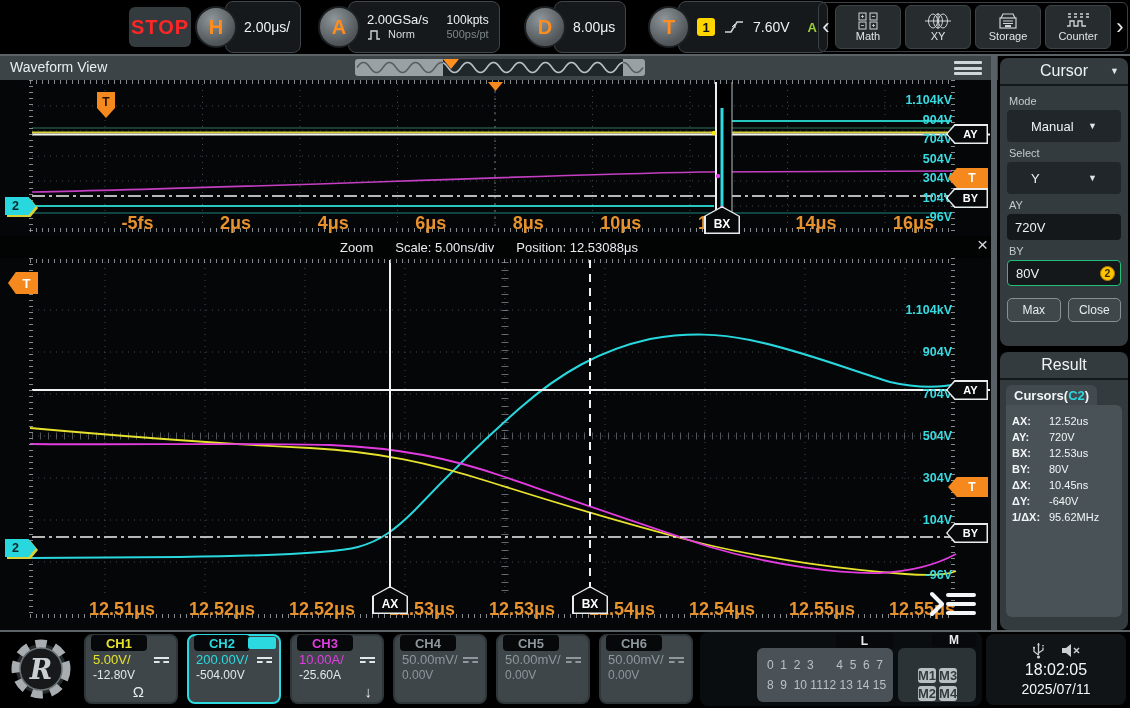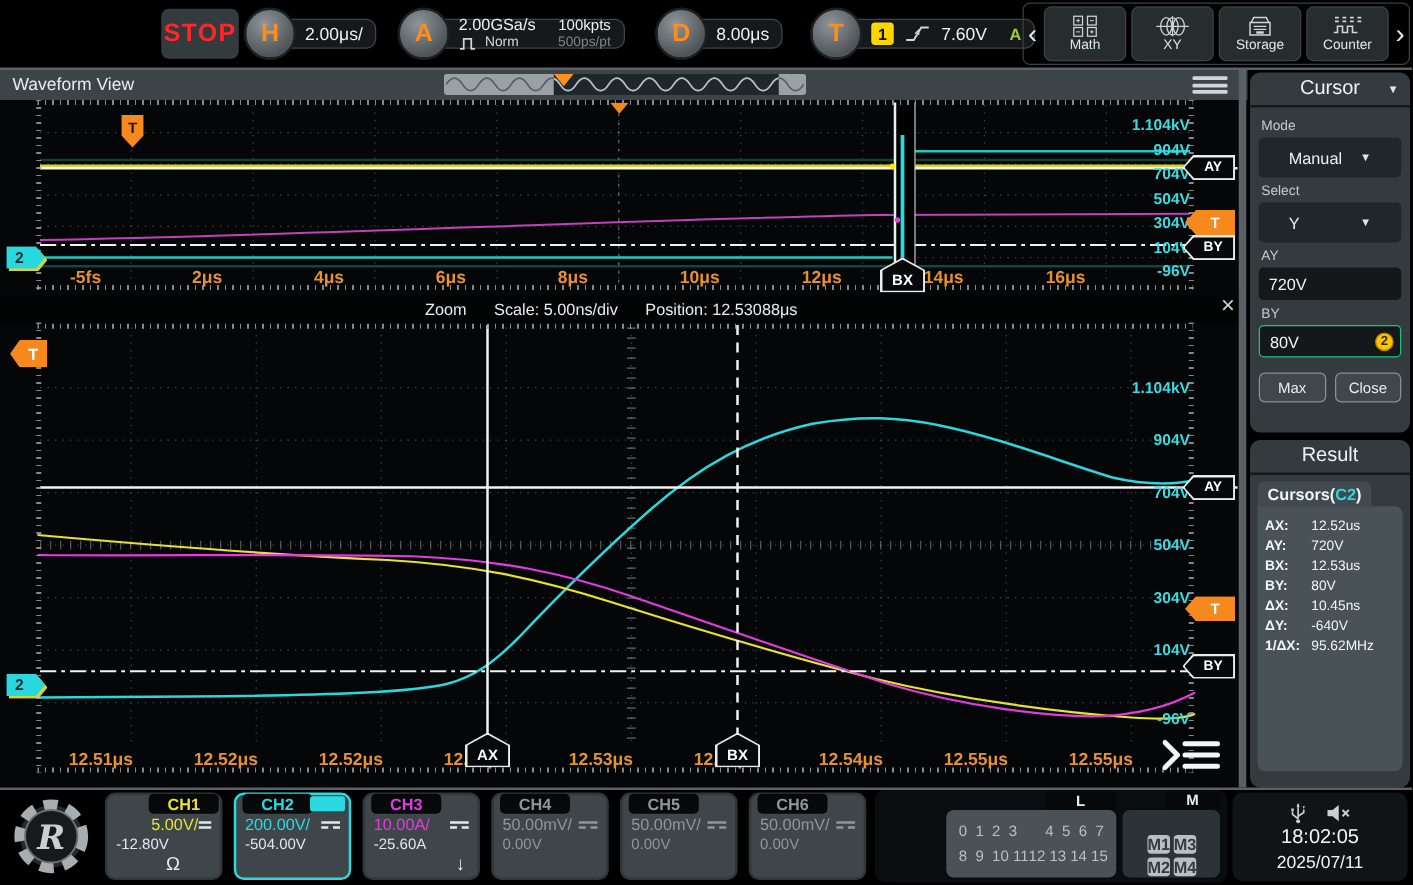--- a/index.html
+++ b/index.html
@@ -6,21 +6,21 @@
   html,body { background:#000; }
   body { font-family:"Liberation Sans","DejaVu Sans",sans-serif; }
   .screen { position:relative; width:1130px; height:708px; background:#000; overflow:hidden; }
 
   
   .topbar { position:absolute; left:0; top:0; width:1130px; height:54px; background:#000; }
   .brand { position:absolute; left:8px; top:6px; font-family:"DejaVu Serif","Liberation Serif",serif; font-weight:bold; font-style:normal; font-size:31px; color:#ffe600; letter-spacing:-1px; }
   .stopbtn { position:absolute; left:129px; top:7px; width:62px; height:40px; background:#343b3e; border-radius:6px; color:#ff2626; font-weight:bold; font-size:20px; letter-spacing:1px; display:flex; align-items:center; justify-content:center; }
   .tbgroup { position:absolute; top:5px; height:44px; display:flex; align-items:center; }
   .tbcirc { width:42px; height:42px; border-radius:50%; background:radial-gradient(circle at 38% 30%, #8f969a, #4f5559 70%); border:2px solid #1c2023; color:#ff8d1e; font-weight:bold; font-size:20px; display:flex; align-items:center; justify-content:center; position:relative; z-index:2; }
-  .tbbox { margin-left:-12px; height:24px; background:#15191b; border:1px solid #3f4548; border-radius:8px; display:flex; align-items:center; padding:0 10px 0 18px; color:#eef2f4; font-size:14px; gap:8px; }
+  .tbbox { margin-left:-12px; height:52px; background:#15191b; border:1px solid #3f4548; border-radius:8px; display:flex; align-items:center; padding:0 10px 0 18px; color:#eef2f4; font-size:14px; gap:8px; }
   .acqcol { display:flex; flex-direction:column; justify-content:center; line-height:1.15; }
   .acqline1 { font-size:13px; color:#eef2f4; }
   .acqline2 { font-size:11px; color:#d6dcdf; display:flex; align-items:center; gap:4px; }
   .memcol { display:flex; flex-direction:column; line-height:1.2; align-items:flex-end; margin-left:10px; }
   .memdepth { font-size:12px; color:#eef2f4; }
   .memres { font-size:11px; color:#7d868b; }
   .srcbadge { width:18px; height:18px; background:#ffd500; border-radius:3px; color:#111; font-weight:bold; font-size:13px; display:flex; align-items:center; justify-content:center; }
   .triglevel { font-size:14px; color:#eef2f4; }
   .trigstatus { font-size:13px; color:#9ccf33; font-weight:bold; margin-left:10px; }
   .tbright { position:absolute; left:818px; top:2px; width:310px; height:50px; border:1px solid #3a4043; border-radius:6px; display:flex; align-items:center; gap:4px; padding:0 2px; }
@@ -40,21 +40,21 @@
   .overview { position:absolute; left:0; top:80px; width:998px; height:156px; background:#050607; }
   .zoomheader { position:absolute; left:0; top:236px; width:998px; height:22px; background:#020303; display:flex; align-items:center; color:#e8edf0; font-size:13px; }
   .zoomheader .zh1 { margin-left:340px; }
   .zoomheader .zh2 { margin-left:22px; }
   .zoomheader .zh3 { margin-left:22px; }
   .zhclose { position:absolute; right:10px; top:-2px; font-size:19px; color:#d0d6d9; }
   .zoomplot { position:absolute; left:0; top:258px; width:998px; height:372px; background:#050607; }
   .plotsvg { position:absolute; left:0; top:0; }
 
   .xlabels { position:absolute; display:flex; z-index:3; }
-  .xlabels span { flex:1; text-align:left; color:#e8922e; font-size:14px; font-weight:bold; }
+  .xlabels span { flex:1; text-align:right; color:#e8922e; font-size:18px; font-weight:bold; }
   .ov-x { left:56px; top:133px; width:878px; }
   .zm-x { left:55px; top:341px; width:900px; }
   .ylabels { position:absolute; right:46px; display:flex; flex-direction:column; align-items:flex-end; z-index:2; }
   .ylabels span { color:#38dce2; font-size:12.5px; font-weight:bold; line-height:1; }
   .ov-y { top:14px; } .ov-y span { height:19.5px; }
   .zm-y { top:46px; } .zm-y span { height:42px; } .zm-y span:last-child { margin-top:13px; }
 
   
   .mk { position:absolute; z-index:5; }
   .mk-l { width:42px; height:20px; clip-path:polygon(0 50%,20% 0,100% 0,100% 100%,20% 100%); background:#e9eced; }
@@ -104,21 +104,21 @@
   .gearlogo { position:absolute; left:8px; top:4px; }
   .chrow { position:absolute; left:84px; top:2px; display:flex; gap:9px; }
   .chcard { position:relative; width:94px; height:70px; background:#3e464a; border-radius:8px; border:2px solid #30373b; }
   .chcard.sel { border-color:#2bd9e0; }
   .chtab { position:absolute; left:5px; top:-1px; width:56px; height:16px; background:#06080a; border-radius:4px; font-weight:bold; font-size:13px; display:flex; align-items:center; justify-content:center; }
   .chstrip { position:absolute; right:3px; top:1px; width:28px; height:12px; background:#2bd9e0; border-radius:2px; }
   .chline1 { position:absolute; left:7px; top:16px; right:7px; display:flex; align-items:center; justify-content:space-between; font-size:13px; }
   .chline2 { position:absolute; left:7px; top:32px; font-size:12px; }
   .chextra { position:absolute; right:10px; bottom:2px; font-size:15px; color:#e8edf0; }
   .chextra.ohm { right:32px; }
-  .ch1c { color:#e6e22e;margin-left:28px; } .ch2c { color:#2bd9e0; } .ch3c { color:#e23ce0; }
+  .ch1c { color:#e6e22e; } .ch2c { color:#2bd9e0; } .ch3c { color:#e23ce0; }
   .chgray { color:#8d979c; } .chwhite { color:#e2e7ea; }
   .dcicon { display:inline-flex; flex-direction:column; width:15px; gap:2px; }
   .dcicon i { display:block; height:0; border-top:2px solid currentColor; }
   .dcicon i:last-child { border-top-style:dashed; }
   .lmwrap { position:absolute; left:700px; top:0; width:282px; height:74px; background:#0a0d0f; border-radius:8px; }
   .logicbox { position:absolute; left:57px; top:16px; width:136px; height:54px; background:#4a5257; border-radius:6px; color:#b9c1c5; font-size:12px; display:flex; flex-direction:column; justify-content:center; gap:6px; padding:0 10px; }
   .logrow { display:flex; justify-content:space-between; }
   .logictab { position:absolute; left:136px; top:1px; width:57px; height:15px; background:#06080a; border-radius:3px; color:#e8edf0; font-weight:bold; font-size:12px; display:flex; align-items:center; justify-content:center; }
   .mathbox { position:absolute; left:198px; top:16px; width:78px; height:54px; background:#2c3337; border-radius:6px; display:grid; grid-template-columns:1fr 1fr; gap:3px; padding:20px; }
   .mbtn { background:#b9c0c4; color:#343b3f; font-weight:bold; font-size:13px; border-radius:3px; display:flex; align-items:center; justify-content:center; }

